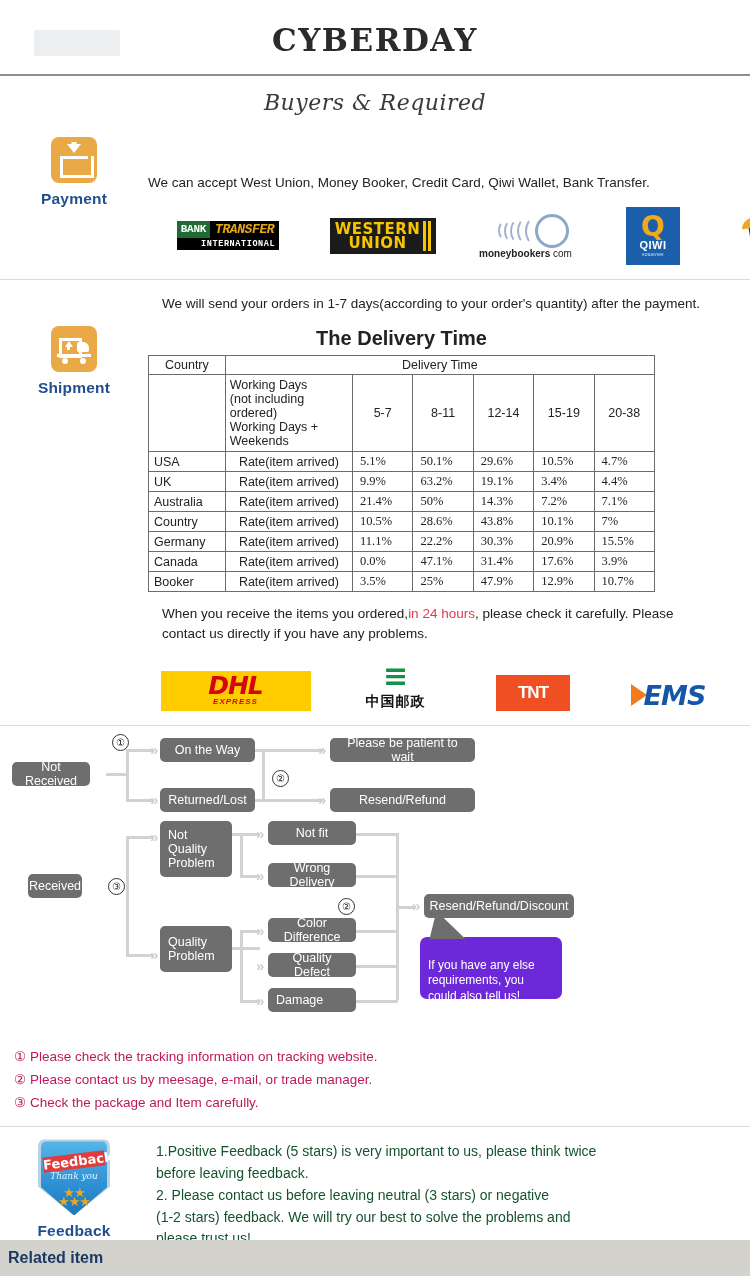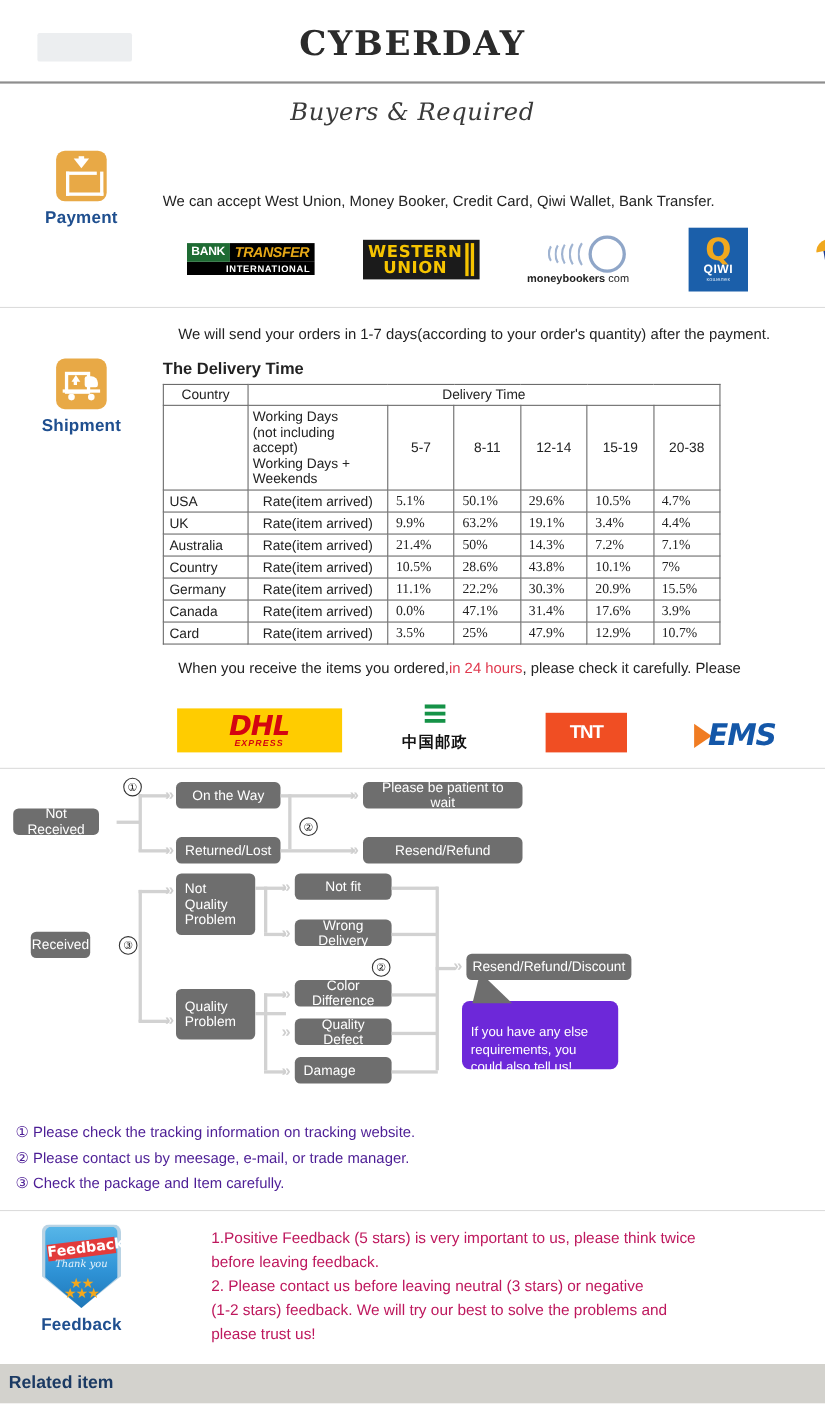--- a/index.html
+++ b/index.html
@@ -81,21 +81,21 @@
   .ic-gift .lw{position:absolute;top:7px;width:9px;height:7px;border:2px solid #fff;border-radius:50% 50% 0 0;}
   .ic-gift .lw.l{left:12px;}
   .ic-gift .lw.r{left:25px;}
 
   .lead{font-size:13.5px;color:#222;line-height:1.45;}
 
   
   .paylogos{display:flex;align-items:center;gap:0;margin-top:14px;}
   .paylogos > div{display:flex;align-items:center;justify-content:center;}
   .lg-bank{width:160px;}
-  .bank-wrap{font-family:Liberation Sans, sans-serif;}
+  .bank-wrap{font-family:Liberation Mono, monospace;}
   .bank-row{display:flex;height:17px;align-items:stretch;}
   .bank-a{background:#1e6b33;color:#fff;font-weight:bold;font-size:11px;padding:2px 4px;letter-spacing:-.3px;}
   .bank-b{background:#000;color:#e6a817;font-weight:bold;font-style:italic;font-size:13px;padding:1px 5px;letter-spacing:-.4px;}
   .bank-c{background:#000;color:#fff;font-weight:bold;font-size:8.5px;text-align:right;padding:1px 4px;letter-spacing:.6px;}
   .lg-wu{width:150px;}
   .wu{background:#1b1b1b;padding:3px 5px;display:flex;align-items:center;gap:3px;}
   .wu-txt{color:#f6c400;font-weight:bold;font-size:15px;line-height:14px;letter-spacing:.5px;text-align:center;font-family:"DejaVu Sans",sans-serif;}
   .wu-bars{display:flex;gap:2px;align-items:stretch;}
   .wu-bars span{width:3px;background:#f6c400;}
   .lg-mb{width:135px;flex-direction:column;}
@@ -108,21 +108,21 @@
   .qiwi{width:54px;height:58px;background:#1b5faa;display:flex;flex-direction:column;align-items:center;justify-content:center;}
   .qiwi .q{color:#f0a81e;font-size:28px;font-weight:bold;line-height:26px;font-family:"DejaVu Sans",sans-serif;}
   .qiwi .n{color:#fff;font-size:11px;font-weight:bold;letter-spacing:.5px;line-height:11px;}
   .qiwi .s{color:#cfe0f2;font-size:5px;letter-spacing:.3px;}
   .lg-visa{width:140px;}
   .visa{position:relative;}
   .visa .txt{color:#1a3a8f;font-weight:bold;font-style:italic;font-size:30px;letter-spacing:-1px;font-family:"DejaVu Sans",sans-serif;}
   .visa .swoosh{position:absolute;left:-4px;top:-1px;width:26px;height:10px;background:#f0a81e;border-radius:50% 50% 0 0/100% 100% 0 0;transform:rotate(-12deg);}
 
   
-  .tbl-title{text-align:left;font-weight:bold;font-size:15px;margin:14px 0 5px 0;}
+  .tbl-title{text-align:center;font-weight:bold;font-size:20px;margin:14px 0 5px 0;}
   table.dt{border-collapse:collapse;width:507px;font-size:12.5px;color:#222;}
   table.dt td{border:1px solid #6c6c6c;padding:2px 5px;vertical-align:middle;}
   .c-country{width:74px;text-align:center;}
   .c-rate{width:150px;text-align:center;}
   .c-num{width:56px;text-align:center;}
   .c-num.l{text-align:left;padding-left:7px;font-family:Liberation Serif, serif;}
   .hdr-dt{text-align:center;}
   .wd{line-height:1.12;padding:3px 4px !important;}
 
   .note{font-size:13.5px;line-height:1.5;margin-top:12px;}
@@ -162,25 +162,25 @@
   .ar{position:absolute;color:#cfcfcf;font-size:15px;line-height:10px;font-weight:bold;}
   .bubble{
     position:absolute;background:#6d28d9;color:#fff;border-radius:7px;
     font-size:12px;line-height:1.3;padding:21px 8px;box-sizing:border-box;
   }
   .bubble .tail{
     position:absolute;left:8px;top:-26px;width:0;height:0;
     border-left:10px solid transparent;border-right:26px solid transparent;
     border-bottom:28px solid #6e6e6e;transform:skewX(6deg);
   }
-  .legend{margin-top:8px;font-size:13.5px;color:#4c1d95;line-height:1.7;}
+  .legend{margin-top:8px;font-size:13.5px;color:#be185d;line-height:1.7;}
   .legend .n{display:inline-block;width:16px;}
 
   
-  .fb-text{font-size:14px;line-height:1.55;color:#be185d;margin-left:36px;}
+  .fb-text{font-size:14px;line-height:1.55;color:#14532d;}
   .shield{position:relative;width:66px;height:74px;margin:0 auto;}
   .shield .body-s{
     position:absolute;left:0;top:0;width:66px;height:74px;
     background:linear-gradient(180deg,#57b6e8 0%,#2f93d6 55%,#1f77b8 100%);
     clip-path:polygon(50% 100%, 0% 62%, 0% 0%, 100% 0%, 100% 62%);
     border-radius:6px 6px 0 0;
   }
   .shield .rim{
     position:absolute;left:-3px;top:-2px;width:72px;height:76px;
     background:#b9d3e4;
@@ -312,21 +312,21 @@
       <table class="dt">
         <tbody>
             <tr>
           <td class="c-country">Country</td>
           <td colspan="6" class="hdr-dt">Delivery Time</td>
         </tr>
         <tr>
           <td class="c-country"></td>
           <td class="c-rate wd" style="text-align:left;">
             <div>Working Days</div>
-            <div>(not including accept)</div>
+            <div>(not including ordered)</div>
             <div>Working Days + Weekends</div>
           </td>
           <td class="c-num">5-7</td>
           <td class="c-num">8-11</td>
           <td class="c-num">12-14</td>
           <td class="c-num">15-19</td>
           <td class="c-num">20-38</td>
         </tr>
 
         <tr>
@@ -377,33 +377,34 @@
         <tr>
           <td class="c-country" style="text-align:left;">Canada</td>
           <td class="c-rate">Rate(item arrived)</td>
           <td class="c-num l">0.0%</td>
           <td class="c-num l">47.1%</td>
           <td class="c-num l">31.4%</td>
           <td class="c-num l">17.6%</td>
           <td class="c-num l">3.9%</td>
         </tr>
         <tr>
-          <td class="c-country" style="text-align:left;">Card</td>
+          <td class="c-country" style="text-align:left;">Booker</td>
           <td class="c-rate">Rate(item arrived)</td>
           <td class="c-num l">3.5%</td>
           <td class="c-num l">25%</td>
           <td class="c-num l">47.9%</td>
           <td class="c-num l">12.9%</td>
           <td class="c-num l">10.7%</td>
         </tr>
       </tbody>
         </table>
 
       <div class="note" style="padding-left:14px;width:520px;">
         <span>When you receive the items you ordered,</span><span class="red">in 24 hours</span><span>, please check it carefully. Please</span><br>
+        <span>contact us directly if you have any problems.</span>
       </div>
 
       <div class="shiplogos">
         <div class="sl" style="width:175px;">
           <div class="dhl">
             <div class="d1">DHL</div>
             <div class="d2">EXPRESS</div>
           </div>
         </div>
         <div class="sl" style="width:145px;">

